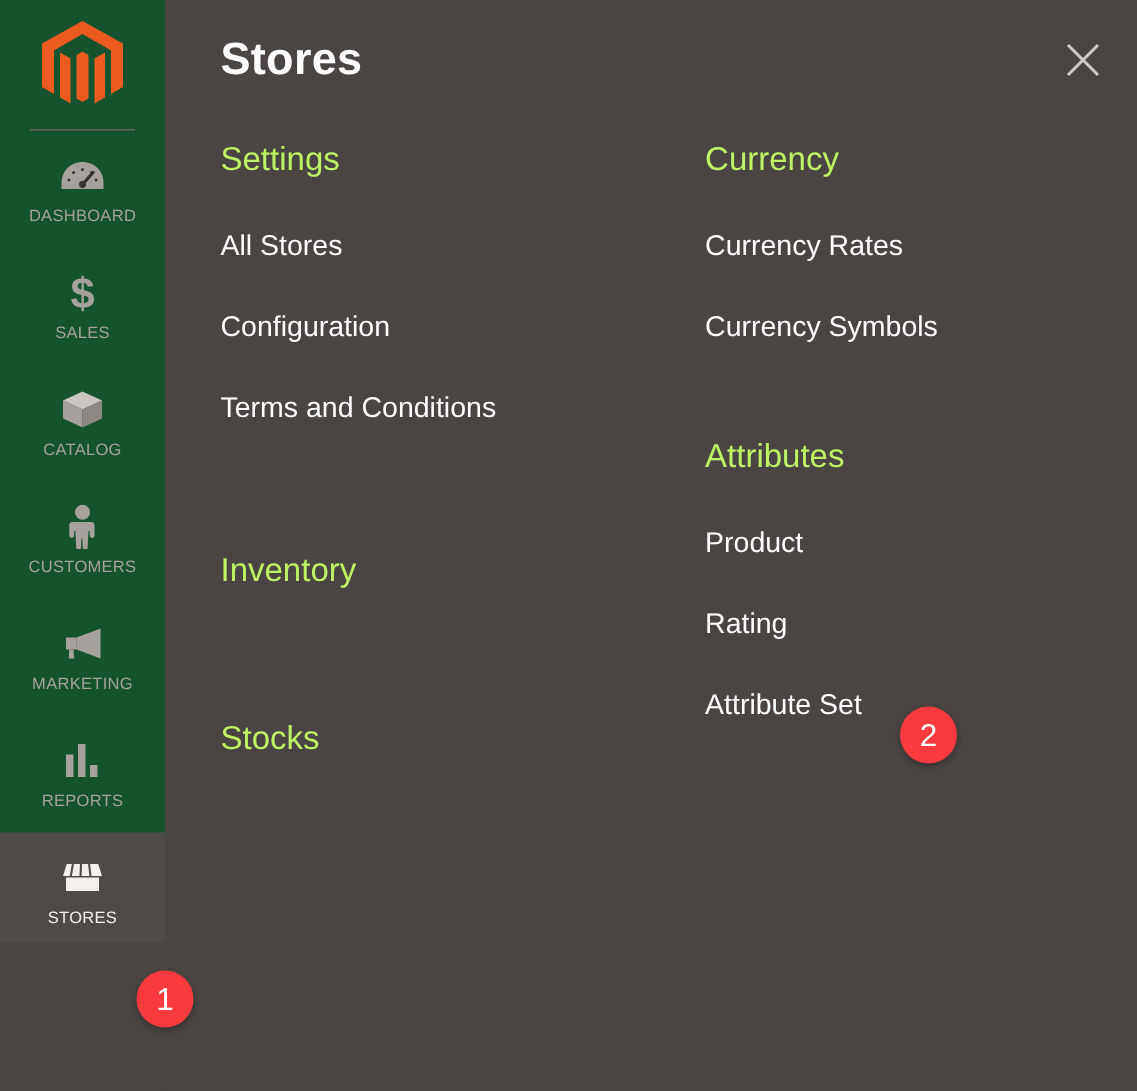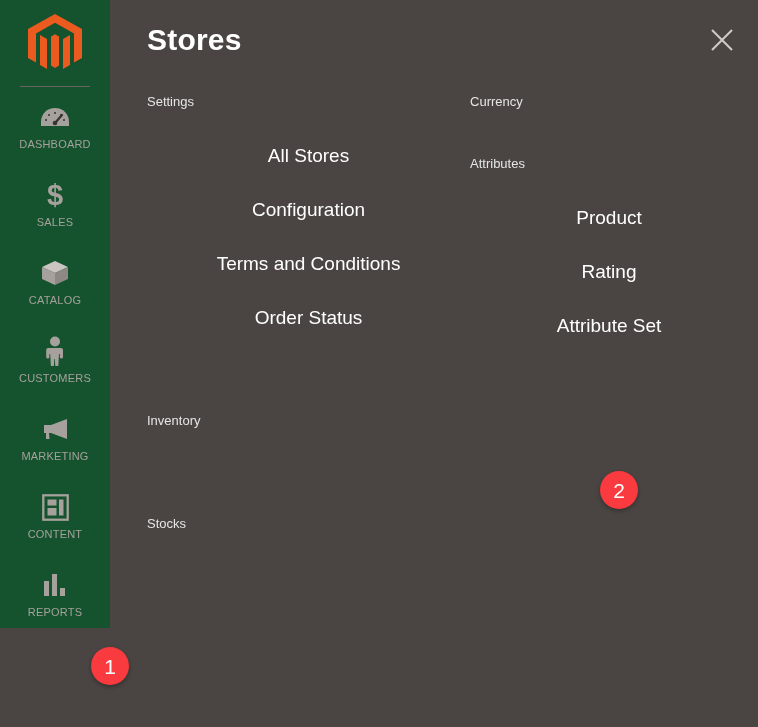--- a/index.html
+++ b/index.html
@@ -124,28 +124,28 @@
     padding-right: 10px;
   }
   .menu-col {
     position: relative;
   }
   .menu-col.col-left { width: 337px; }
   .menu-col.col-right { width: 290px; }
 
   .group { position: relative; }
   .group-title {
-    font-size: 13px;
-    color: #e5e5e5;
+    font-size: 22px;
+    color: #bef264;
     line-height: 1;
     padding-top: 9px;
     padding-bottom: 9px;
     white-space: nowrap;
   }
-  .group-items { margin-top: 19px; text-align: center; }
+  .group-items { margin-top: 19px; }
   .menu-link {
     position: relative;
     display: block;
     font-size: 19px;
     color: #ffffff;
     line-height: 1;
     padding-top: 10px;
     padding-bottom: 10px;
     margin-bottom: 15px;
     cursor: pointer;
@@ -244,31 +244,20 @@
       <span class="nav-icon">
         <svg width="30" height="24" viewBox="0 0 30 24">
           <polygon points="27,2 27,22 11,16 11,8" fill="#a6a19c"></polygon>
           <rect x="4" y="8" width="7" height="8" fill="#a6a19c"></rect>
           <path d="M6 16 L6 22 L9.5 22 L9 16 Z" fill="#a6a19c"></path>
         </svg>
       </span>
       <span class="nav-label">MARKETING</span>
     </div>
 
-    <div class="nav-item">
-      <span class="nav-icon">
-        <svg width="27" height="27" viewBox="0 0 27 27">
-          <rect x="1.3" y="1.3" width="24.4" height="24.4" fill="none" stroke="#a6a19c" stroke-width="2.3"></rect>
-          <rect x="5.5" y="5.5" width="9" height="6" fill="#a6a19c"></rect>
-          <rect x="17" y="5.5" width="4.5" height="16" fill="#a6a19c"></rect>
-          <rect x="5.5" y="14" width="9" height="7.5" fill="#a6a19c"></rect>
-        </svg>
-      </span>
-      <span class="nav-label">CONTENT</span>
-    </div>
 
     <div class="nav-item">
       <span class="nav-icon">
         <svg width="26" height="26" viewBox="0 0 26 26">
           <rect x="2" y="9" width="5" height="15" fill="#a6a19c"></rect>
           <rect x="10" y="2" width="5" height="22" fill="#a6a19c"></rect>
           <rect x="18" y="16" width="5" height="8" fill="#a6a19c"></rect>
         </svg>
       </span>
       <span class="nav-label">REPORTS</span>
@@ -311,21 +300,20 @@
     <div id="panel-columns">
 
       <div class="menu-col col-left">
 
         <div class="group">
           <div class="group-title">Settings</div>
           <div class="group-items">
             <a class="menu-link">All Stores</a>
             <a class="menu-link">Configuration</a>
             <a class="menu-link">Terms and Conditions</a>
-            <a class="menu-link">Order Status</a>
           </div>
         </div>
 
         <div class="group-gap"></div>
 
         <div class="group">
           <div class="group-title">Inventory</div>
           <div class="group-items">
           </div>
         </div>
@@ -335,20 +323,24 @@
         <div class="group">
           <div class="group-title">Stocks</div>
         </div>
 
       </div>
 
       <div class="menu-col col-right">
 
         <div class="group">
           <div class="group-title">Currency</div>
+          <div class="group-items">
+            <a class="menu-link">Currency Rates</a>
+            <a class="menu-link">Currency Symbols</a>
+          </div>
         </div>
 
         <div class="group-gap-sm"></div>
 
         <div class="group">
           <div class="group-title">Attributes</div>
           <div class="group-items">
             <a class="menu-link">Product</a>
             <a class="menu-link">Rating</a>
             <a class="menu-link">Attribute Set</a>

